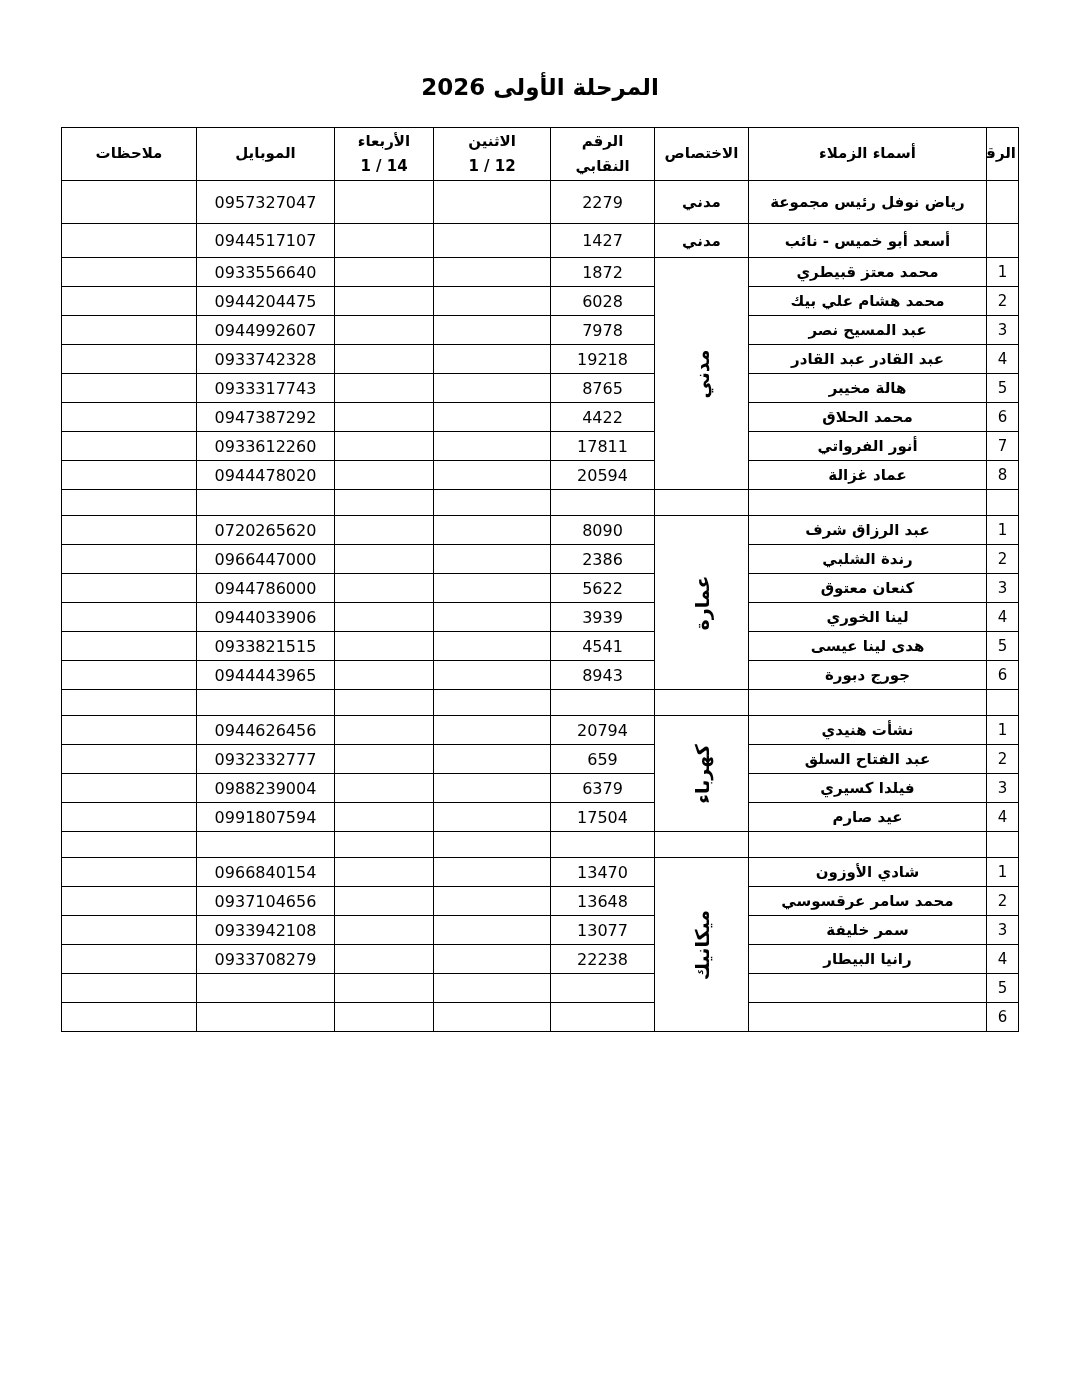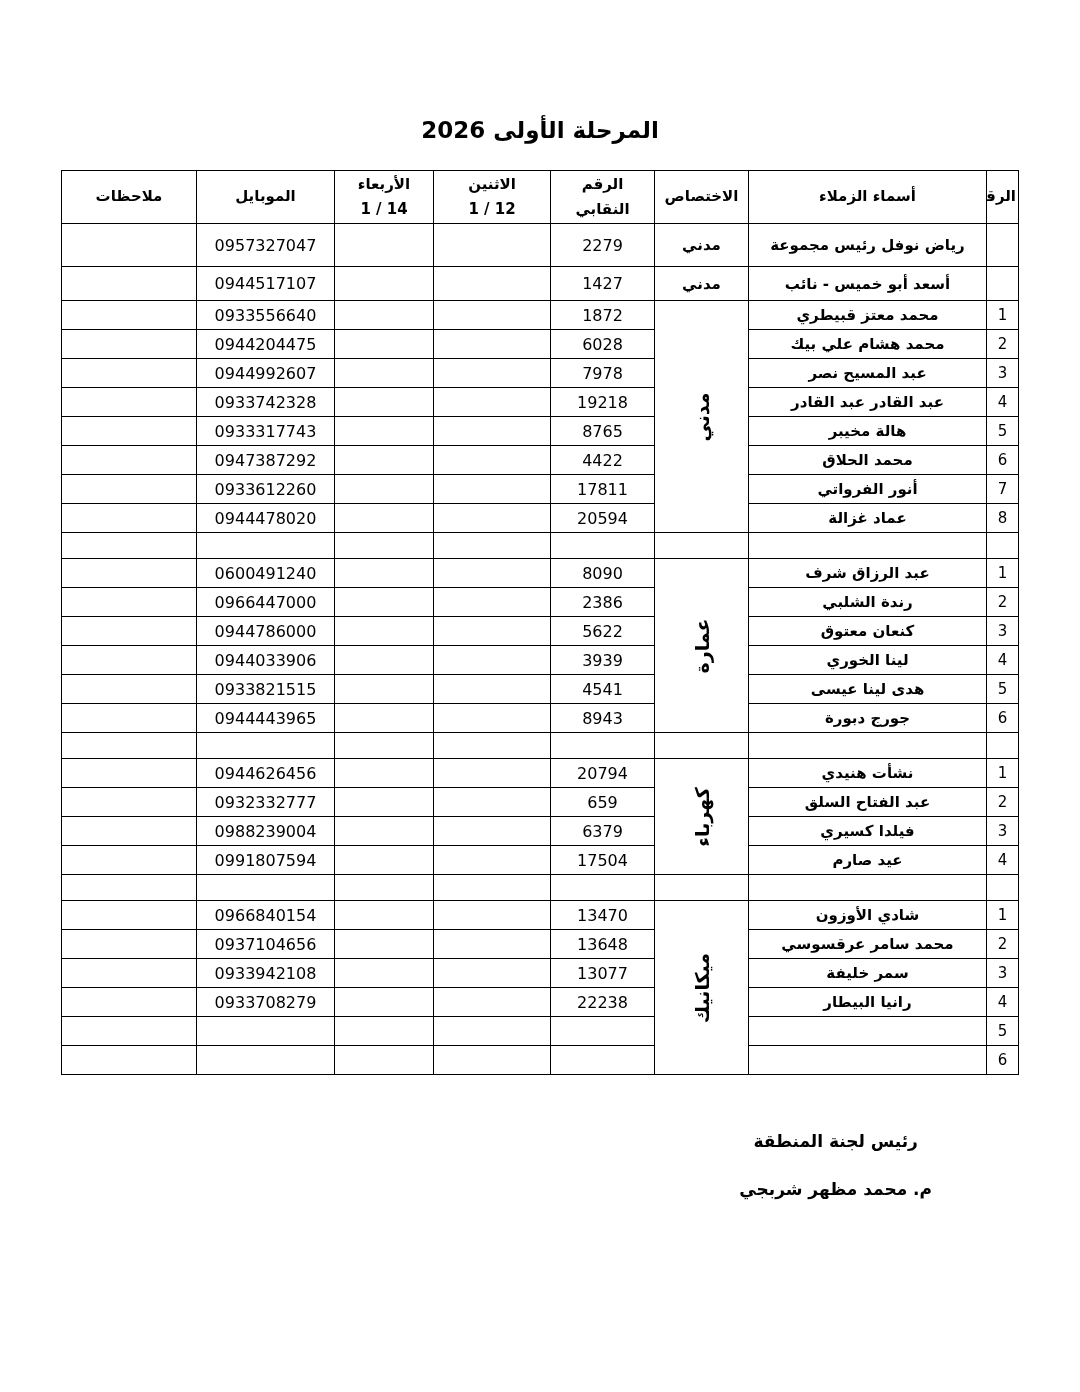--- a/index.html
+++ b/index.html
@@ -5,21 +5,21 @@
   html,body{margin:0;padding:0;background:#fff;}
   body{
     width:1080px;height:1392px;
     font-family:"DejaVu Sans",sans-serif;
     color:#000;overflow:hidden;
     direction:rtl;
   }
   .page{width:1080px;height:1392px;position:relative;}
   .title{
     text-align:center;font-weight:bold;font-size:23px;
-    padding-top:117px;letter-spacing:.2px;
+    padding-top:74px;letter-spacing:.2px;
   }
   .subtitle{
     text-align:center;font-size:19px;margin-top:26px;
   }
   table.att{
     border-collapse:collapse;table-layout:fixed;
     width:957px;margin:27px auto 0 auto;
   }
   table.att td{
     border:1.5px solid #000;
@@ -193,21 +193,21 @@
         </tr>
         <tr class="member">
           <td class="no-cell">1</td>
           <td class="name-cell">عبد الرزاق شرف</td>
           <td class="spec-cell" rowspan="6">
             <span class="rot">عمارة</span>
           </td>
           <td class="num-cell">8090</td>
           <td></td>
           <td></td>
-          <td class="num-cell">0600491240</td>
+          <td class="num-cell">0720265620</td>
           <td></td>
         </tr>
         <tr class="member">
           <td class="no-cell">2</td>
           <td class="name-cell">رندة الشلبي</td>
           <td class="num-cell">2386</td>
           <td></td>
           <td></td>
           <td class="num-cell">0966447000</td>
           <td></td>
@@ -361,19 +361,15 @@
           <td class="num-cell"></td>
           <td></td>
           <td></td>
           <td class="num-cell"></td>
           <td></td>
         </tr>
       </tbody>
   </table>
 
   <div class="signatures">
-    <div class="sig">
-      <div>رئيس لجنة المنطقة</div>
-      <div class="sig-name">م. محمد مظهر شربجي</div>
-    </div>
   </div>
 
 </div>
 
 </body></html>

